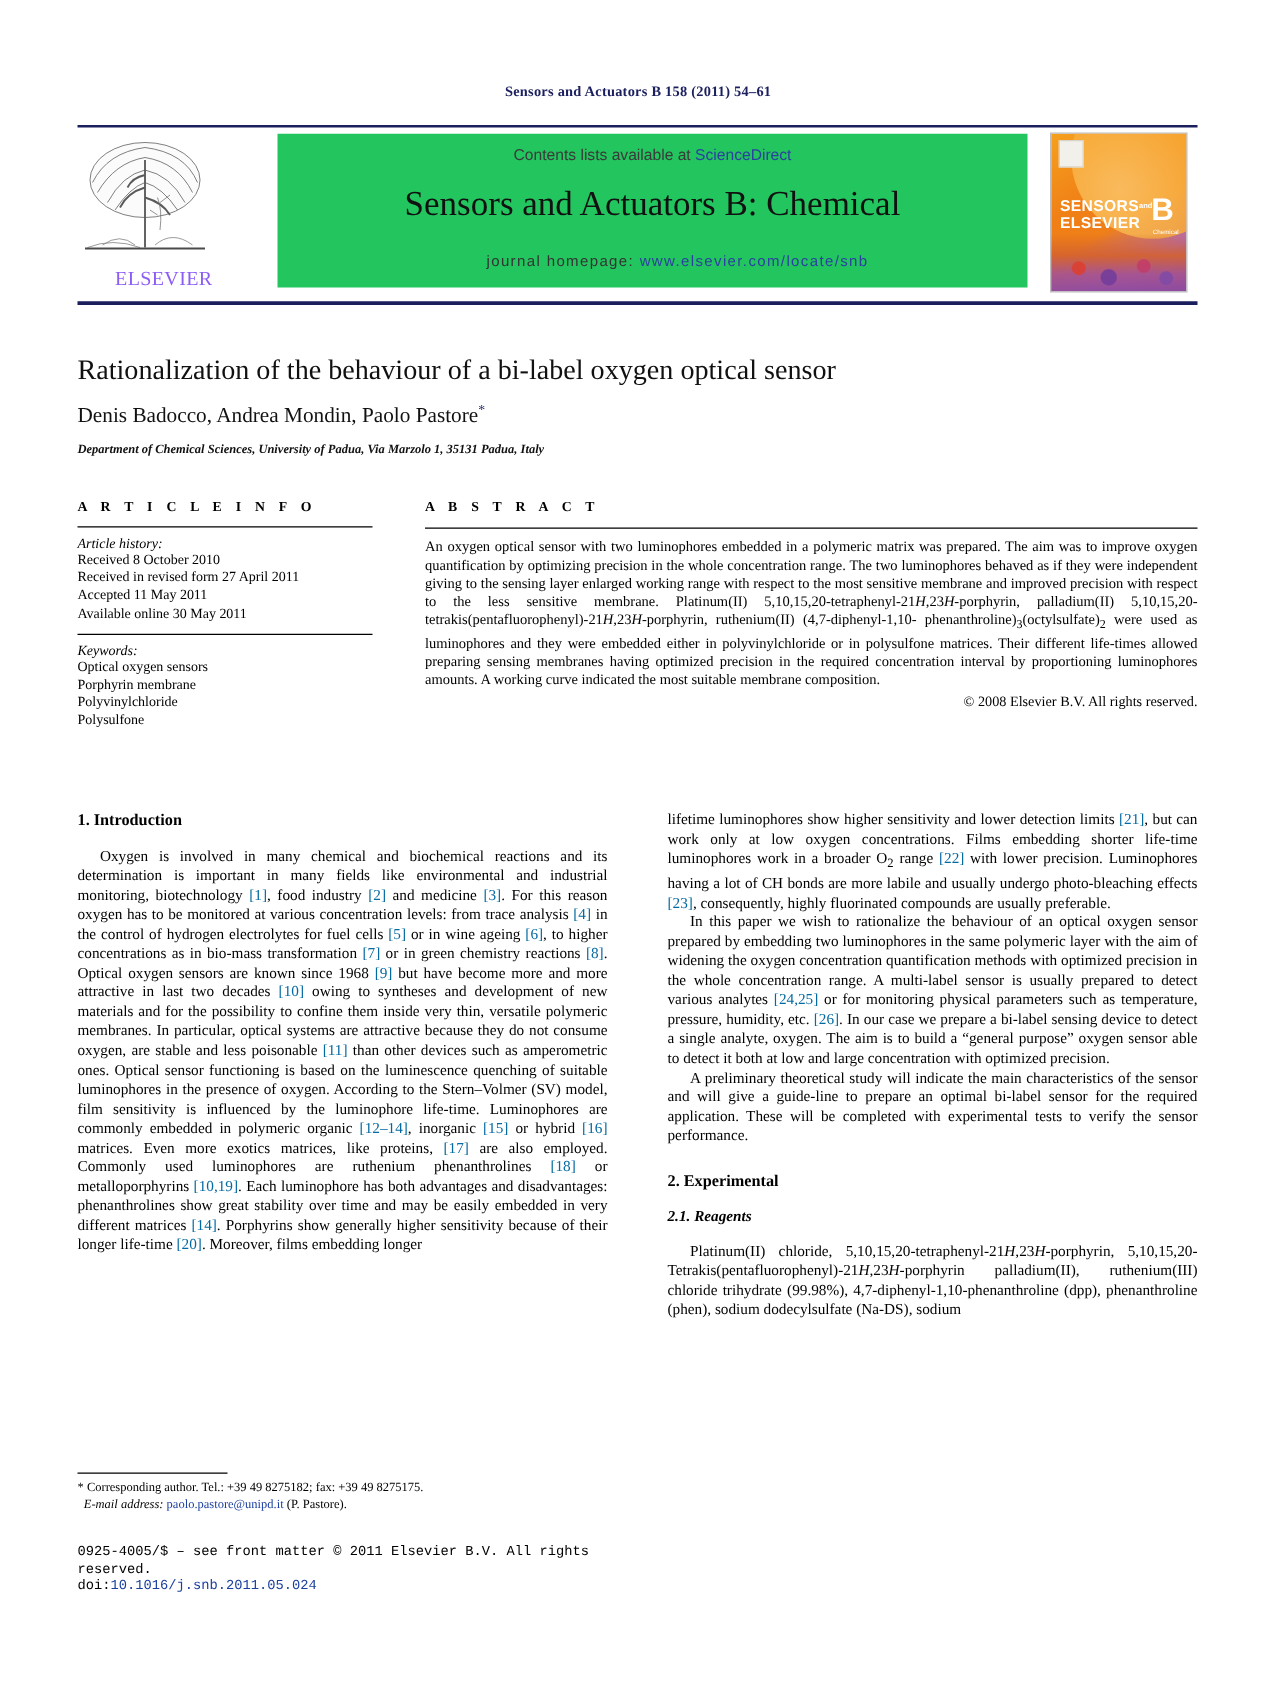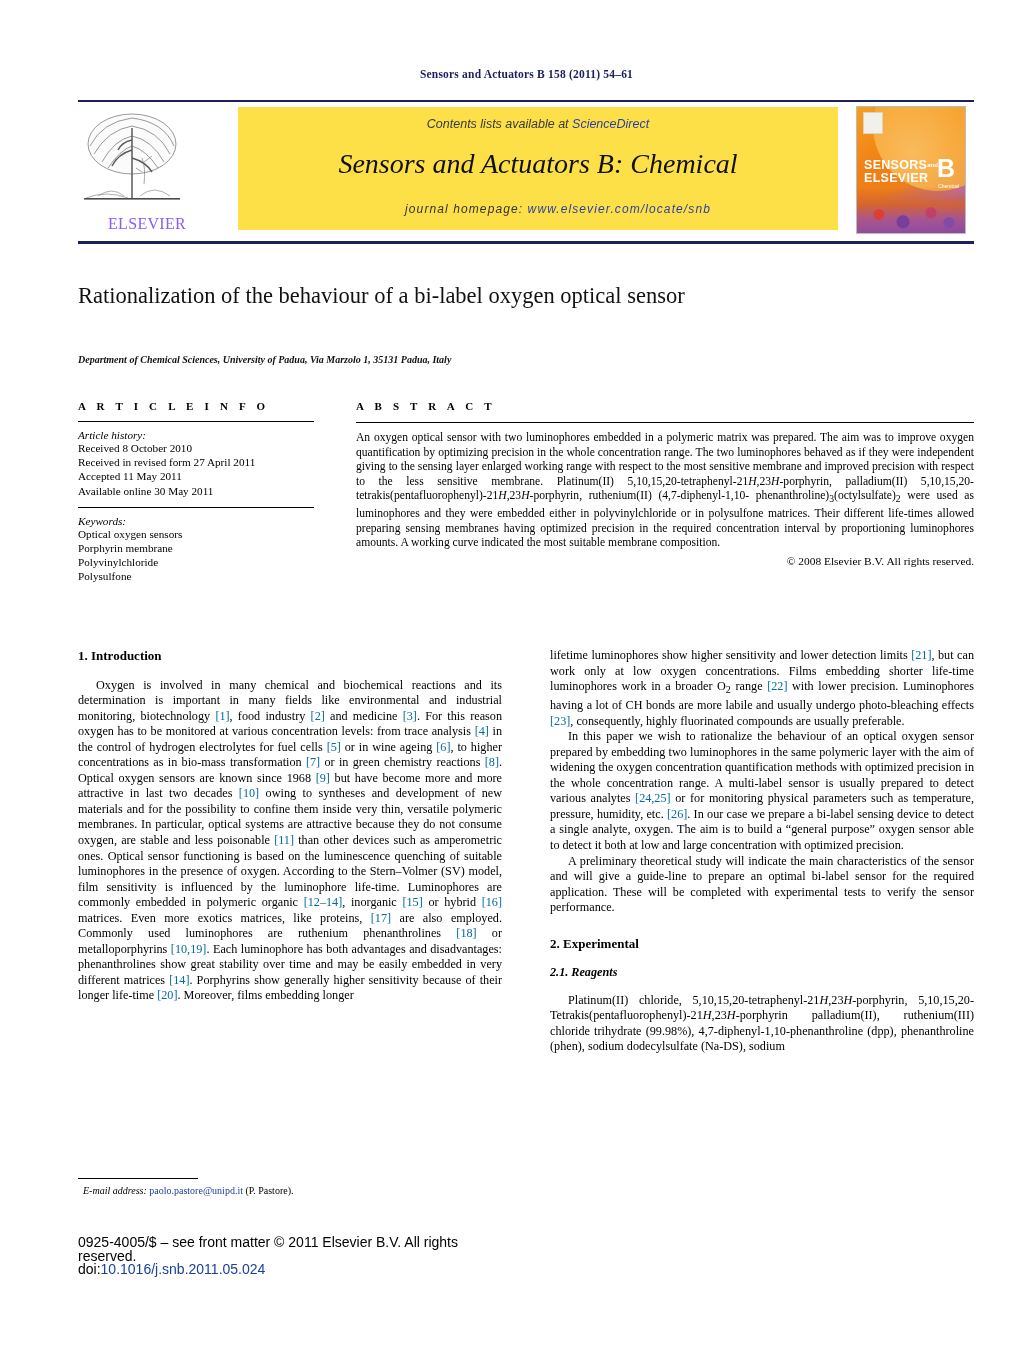--- a/index.html
+++ b/index.html
@@ -10,21 +10,21 @@
   body {
     width: 1021px;
     height: 1351px;
     font-family: "Liberation Serif", serif;
     color: #000000;
     position: relative;
     overflow: hidden;
   }
   .page {
     position: absolute;
-    left: 16px; top: 0;
+    left: 0; top: 0;
     width: 926px;
     height: 1351px;
     border-radius: 12px;
   }
 
   
   .journal-ref {
     position: absolute;
     left: 0; top: 68px;
     width: 1021px;
@@ -57,23 +57,22 @@
     text-align: right;
     font-family: "Liberation Serif", serif;
     font-size: 16px;
     letter-spacing: .3px;
     color: #8b5cf6;
   }
   .banner {
     position: absolute;
     left: 160px; top: 5px;
     width: 600px; height: 123px;
-    background: #fde047;
+    background: #22c55e;
     box-sizing: border-box;
-    font-style: italic;
   }
   .banner-contents {
     position: absolute;
     left: 0; top: 10px;
     width: 600px;
     text-align: center;
     font-family: "Liberation Sans", sans-serif;
     font-size: 12.5px;
     color: #3a3a3a;
   }
@@ -319,22 +318,22 @@
     font-family: "Liberation Serif", serif;
     font-size: 10px;
     line-height: 13.4px;
   }
   .footnote .em { font-style: italic; }
   .footnote .mail { color: #1b3f9e; }
   .imprint {
     position: absolute;
     left: 62px; top: 1236px;
     width: 440px;
-    font-family: Liberation Sans, sans-serif;
-    font-size: 14px;
+    font-family: Liberation Mono, monospace;
+    font-size: 11px;
     line-height: 13.6px;
   }
   .imprint .doi { color: #1b3f9e; }
 </style>
 </head>
 <body>
 
 <div class="page">
 
   <div class="journal-ref">Sensors and Actuators B 158 (2011) 54–61</div>
@@ -391,20 +390,23 @@
         <span>SENSORS</span><span class="small">and</span><br>
         <span>ELSEVIER</span>
       </div>
       <div class="cover-b">B</div>
       <div class="cover-chem">Chemical</div>
     </div>
   </div>
   <div class="masthead-rule"></div>
 
   <div class="title">Rationalization of the behaviour of a bi-label oxygen optical sensor</div>
+  <div class="authors">
+    <span>Denis Badocco, Andrea Mondin, Paolo Pastore</span><sup>*</sup>
+  </div>
   <div class="affiliation">Department of Chemical Sciences, University of Padua, Via Marzolo 1, 35131 Padua, Italy</div>
 
   <div class="infobox">
 
     <div class="col-info">
       <div class="sec-head">A R T I C L E   I N F O</div>
       <hr class="hr-info">
       <div class="info-label">Article history:</div>
       <div class="info-line">Received 8 October 2010</div>
       <div class="info-line">Received in revised form 27 April 2011</div>
@@ -456,20 +458,21 @@
     </p>
     <div class="h2" style="margin-top:20px">2. Experimental</div>
     <div class="h3" style="margin-top:0">2.1. Reagents</div>
     <p class="para">
       Platinum(II) chloride, 5,10,15,20-tetraphenyl-21<i>H</i>,23<i>H</i>-porphyrin, 5,10,15,20-Tetrakis(pentafluorophenyl)-21<i>H</i>,23<i>H</i>-porphyrin palladium(II), ruthenium(III) chloride trihydrate (99.98%), 4,7-diphenyl-1,10-phenanthroline (dpp), phenanthroline (phen), sodium dodecylsulfate (Na-DS), sodium
     </p>
   </div>
 
   <div class="footsep"></div>
   <div class="footnote">
+    <div>* Corresponding author. Tel.: +39 49 8275182; fax: +39 49 8275175.</div>
     <div>
       &nbsp;&nbsp;<span class="em">E-mail address:</span>
       <span class="mail">paolo.pastore@unipd.it</span>
       <span>(P. Pastore).</span>
     </div>
   </div>
   <div class="imprint">
     <div>0925-4005/$ – see front matter © 2011 Elsevier B.V. All rights reserved.</div>
     <div><span>doi:</span><span class="doi">10.1016/j.snb.2011.05.024</span></div>
   </div>

